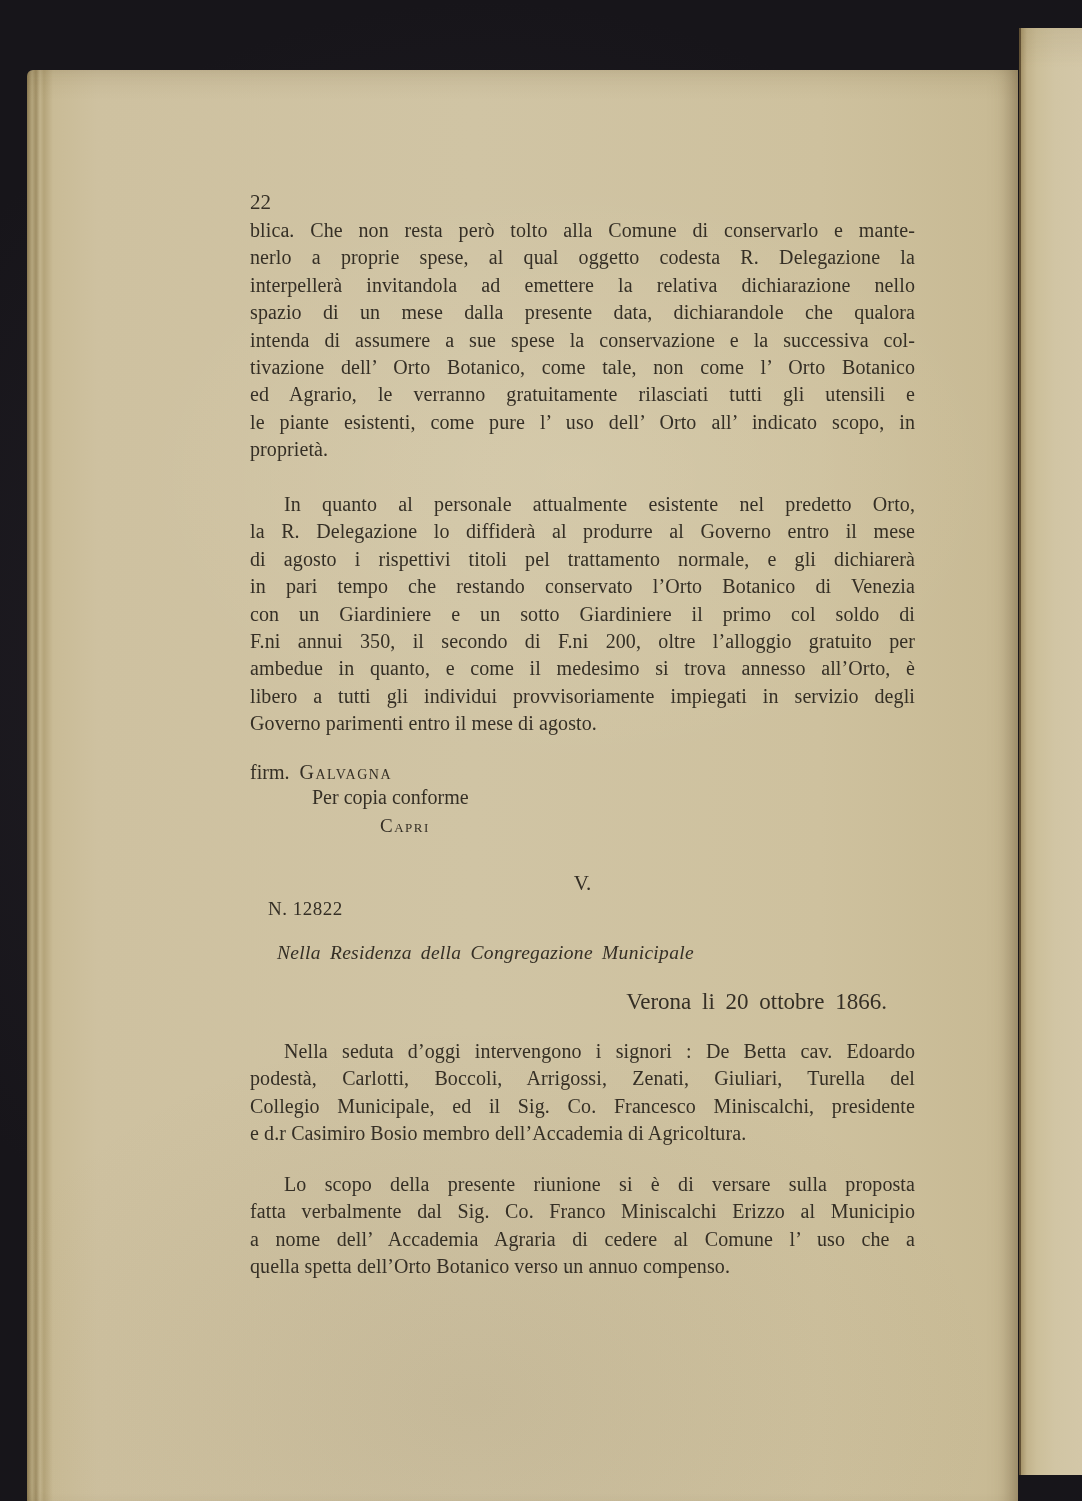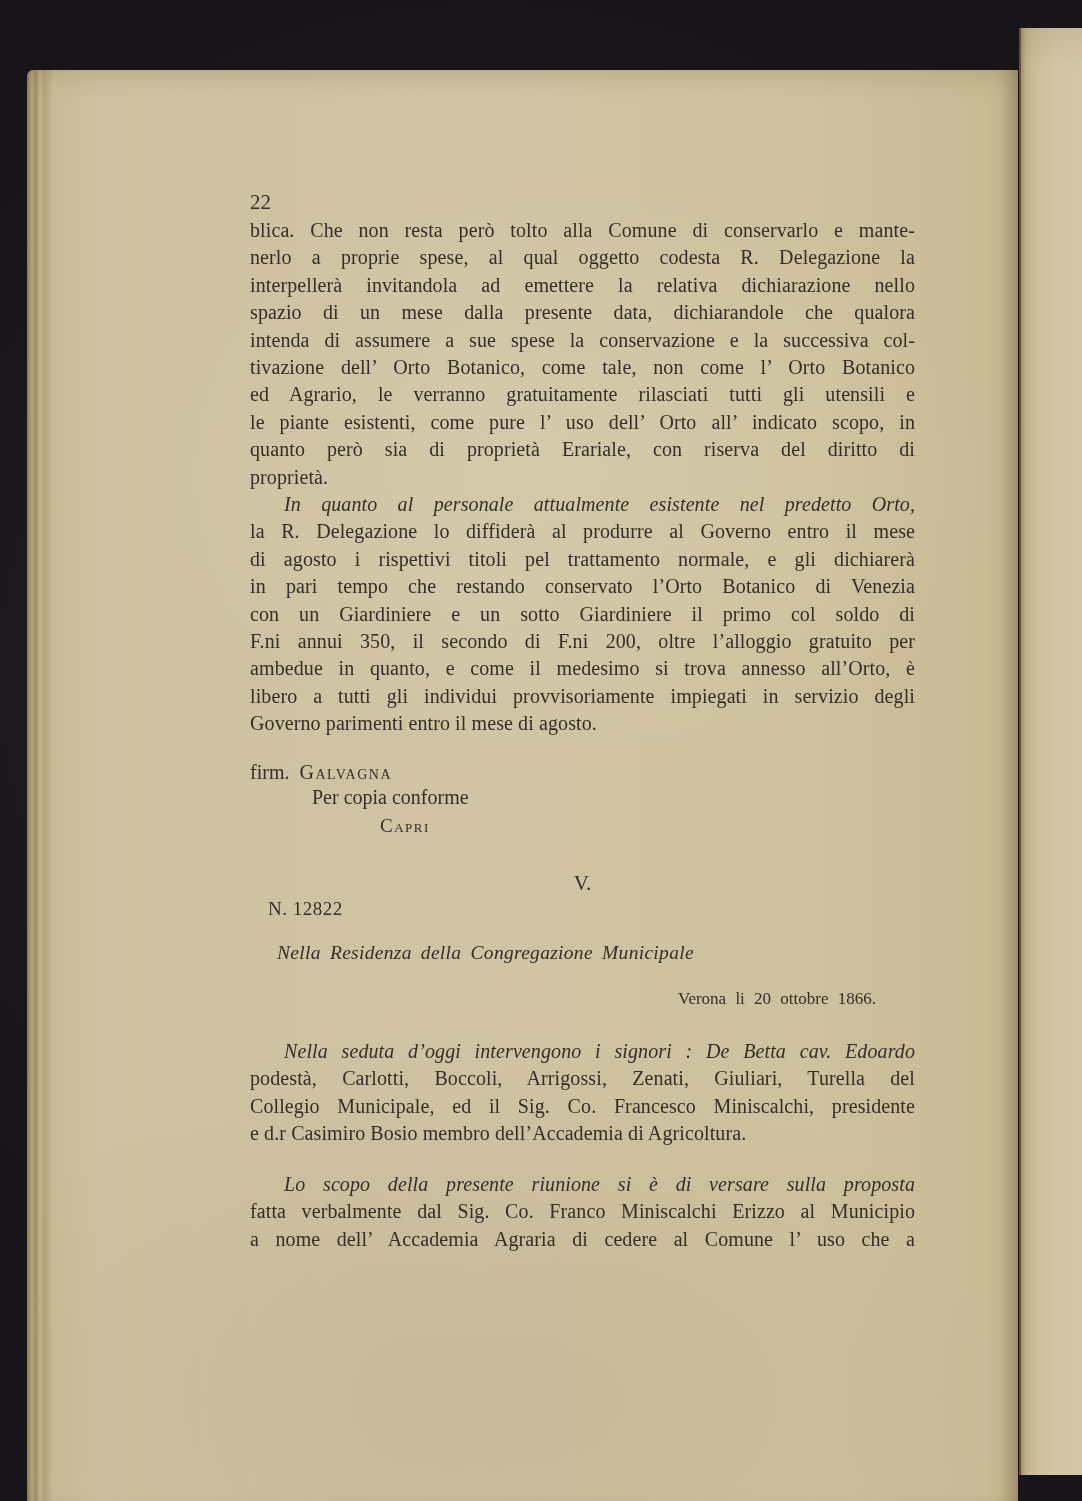--- a/index.html
+++ b/index.html
@@ -62,21 +62,21 @@
   .para {
     position: absolute;
     left: 223px;
     width: 665px;
     font-size: 20px;
     line-height: 27.4px;
     letter-spacing: 0.1px;
   }
   .jline { text-align: justify; text-align-last: justify; white-space: normal; }
   .jline-last { text-align-last: left; }
-  .indent-first > div:first-child { text-indent: 34px; font-style: italic; }
+  .indent-first > div:first-child { text-indent: 34px; }
 
   .sig-line {
     position: absolute;
     left: 223px;
     top: 691px;
     width: 665px;
     box-sizing: border-box;
     padding-right: 15px;
     font-size: 20px;
   }
@@ -93,23 +93,23 @@
     text-align: center; font-size: 21px;
   }
   .protocol { position: absolute; left: 241px; top: 828px; font-size: 19px; letter-spacing: 0.5px; }
 
   .venue-heading {
     position: absolute; left: 250px; top: 872px;
     font-size: 19.5px; font-style: italic; word-spacing: 4px; letter-spacing: 0.3px;
   }
 
   .dateline {
-    position: absolute; left: 214px; top: 919px; width: 665px;
+    position: absolute; left: 225px; top: 919px; width: 665px;
     box-sizing: border-box; padding-right: 30px;
-    text-align: right; font-size: 17px; word-spacing: 5px;
+    text-align: right; font-size: 23px; word-spacing: 5px;
   }
 
   .p1 { top: 147px; }
   .p2 { top: 421px; }
   .p3 { top: 968px; }
   .p4 { top: 1101px; }
 </style>
 </head>
 <body>
 
@@ -121,21 +121,20 @@
 
     <div class="para p1">
         <div class="jline">blica. Che non resta però tolto alla Comune di conservarlo e mante-</div>
         <div class="jline">nerlo a proprie spese, al qual oggetto codesta R. Delegazione la</div>
         <div class="jline">interpellerà invitandola ad emettere la relativa dichiarazione nello</div>
         <div class="jline">spazio di un mese dalla presente data, dichiarandole che qualora</div>
         <div class="jline">intenda di assumere a sue spese la conservazione e la successiva col-</div>
         <div class="jline">tivazione dell’ Orto Botanico, come tale, non come l’ Orto Botanico</div>
         <div class="jline">ed Agrario, le verranno gratuitamente rilasciati tutti gli utensili e</div>
         <div class="jline">le piante esistenti, come pure l’ uso dell’ Orto all’ indicato scopo, in</div>
-        <div class="jline">quanto però sia di proprietà Erariale, con riserva del diritto di</div>
         <div class="jline jline-last">proprietà.</div>
       </div>
 
     <div class="para p2 indent-first">
         <div class="jline">In quanto al personale attualmente esistente nel predetto Orto,</div>
         <div class="jline">la R. Delegazione lo diffiderà al produrre al Governo entro il mese</div>
         <div class="jline">di agosto i rispettivi titoli pel trattamento normale, e gli dichiarerà</div>
         <div class="jline">in pari tempo che restando conservato l’Orto Botanico di Venezia</div>
         <div class="jline">con un Giardiniere e un sotto Giardiniere il primo col soldo di</div>
         <div class="jline">F.ni annui 350, il secondo di F.ni 200, oltre l’alloggio gratuito per</div>
@@ -164,19 +163,20 @@
         <div class="jline">Nella seduta d’oggi intervengono i signori : De Betta cav. Edoardo</div>
         <div class="jline">podestà, Carlotti, Boccoli, Arrigossi, Zenati, Giuliari, Turella del</div>
         <div class="jline">Collegio Municipale, ed il Sig. Co. Francesco Miniscalchi, presidente</div>
         <div class="jline jline-last">e d.r Casimiro Bosio membro dell’Accademia di Agricoltura.</div>
       </div>
 
     <div class="para p4 indent-first">
         <div class="jline">Lo scopo della presente riunione si è di versare sulla proposta</div>
         <div class="jline">fatta verbalmente dal Sig. Co. Franco Miniscalchi Erizzo al Municipio</div>
         <div class="jline">a nome dell’ Accademia Agraria di cedere al Comune l’ uso che a</div>
+        <div class="jline jline-last">quella spetta dell’Orto Botanico verso un annuo compenso.</div>
       </div>
 
   </div>
 
   <div class="page2"></div>
 
 </div>
 
 </body></html>

